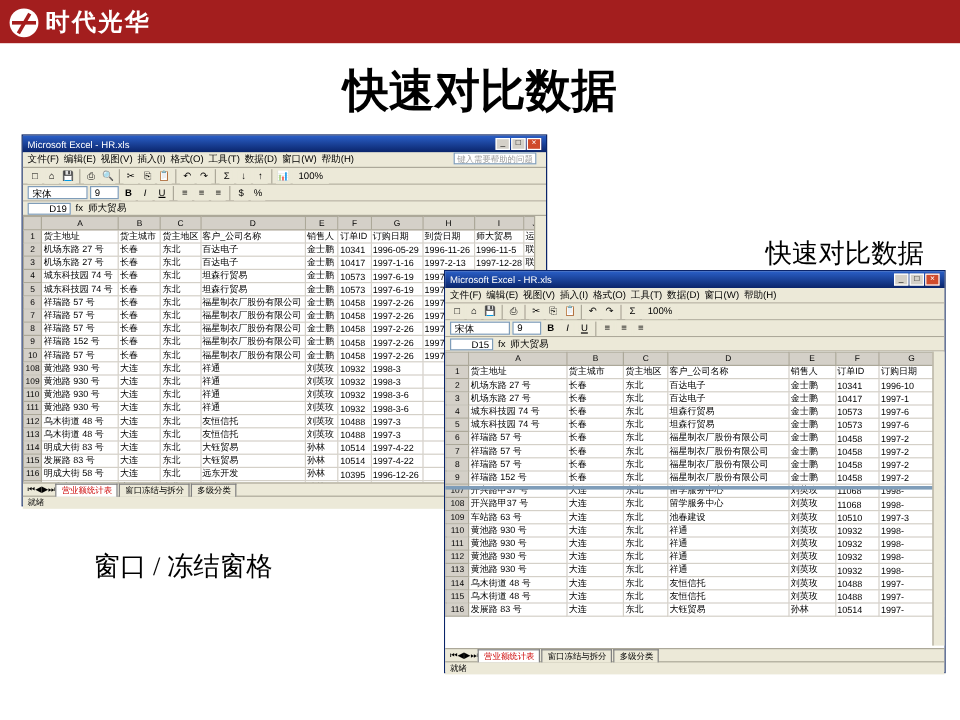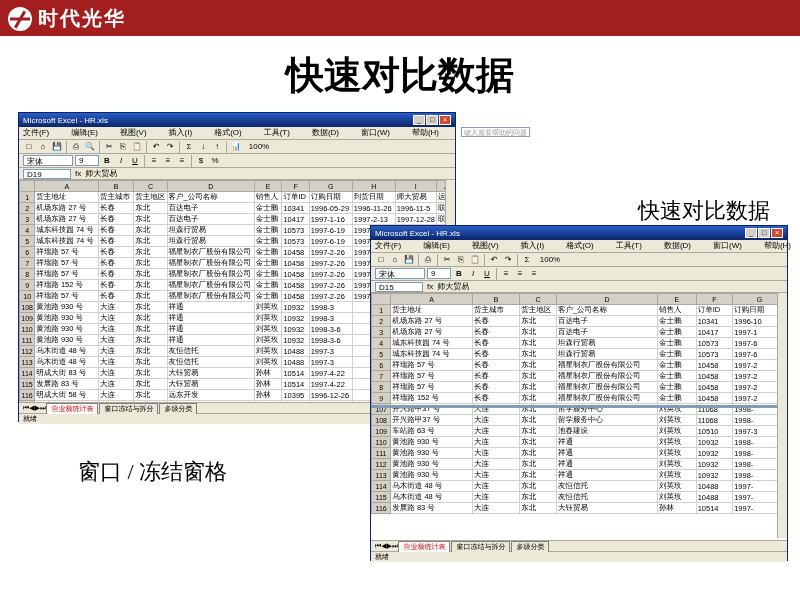--- a/index.html
+++ b/index.html
@@ -13,30 +13,30 @@
 .annotation{position:absolute;font-size:22px}
 .ann-right{right:30px;top:196px}
 .ann-left{left:78px;top:457px}
 .excel{position:absolute;border:1px solid #0a246a;background:#ece9d8;font-family:Liberation Sans, sans-serif;font-size:9px}
 .excel1{left:18px;top:112px;width:438px;height:310px}
 .excel2{left:370px;top:225px;width:418px;height:336px}
 .titlebar{background:linear-gradient(#2a5fc7,#0a246a);height:14px;display:flex;align-items:center;padding:0 4px;color:#fff;font-size:8px}
 .titlebar-text{flex:1}
 .winbtn{width:12px;height:10px;background:#d4d0c8;border:1px solid #fff;margin-left:1px;font-size:7px;text-align:center;line-height:8px;color:#000}
 .menubar{background:#ece9d8;height:13px;display:flex;padding:0 4px;font-size:8px;border-bottom:1px solid #aca899}
-.menubar span{margin-right:22px;white-space:nowrap}
+.menubar span{margin-right:4px;white-space:nowrap}
 .menubar .help-input{margin-left:auto;font-size:7px;color:#999;border:1px solid #7f9db9;background:#fff;padding:0 2px;height:10px}
 .toolbar{background:#ece9d8;height:14px;display:flex;align-items:center;padding:0 4px;gap:2px;border-bottom:1px solid #aca899}
 .tbtn{width:12px;height:12px;background:#ece9d8;border:1px solid #ece9d8;font-size:8px;text-align:center;line-height:10px}
 .tsep{width:1px;height:12px;background:#aca899;margin:0 1px}
 .fontbar{background:#ece9d8;height:14px;display:flex;align-items:center;padding:0 4px;gap:2px;border-bottom:1px solid #aca899}
 .fontname{border:1px solid #7f9db9;background:#fff;height:11px;padding:0 3px;font-size:8px;width:50px}
 .fontsize{border:1px solid #7f9db9;background:#fff;height:11px;padding:0 3px;font-size:8px;width:24px}
 .cellref{background:#ece9d8;height:12px;display:flex;align-items:center;padding:0 4px;border-bottom:1px solid #aca899}
-.cellname{border:1px solid #7f9db9;background:#fff;height:10px;padding:0 3px;font-size:8px;width:48px}
+.cellname{border:1px solid #7f9db9;background:#fff;height:10px;padding:0 17px;font-size:8px;width:32px}
 .cellfx{margin:0 4px;font-size:8px}
 .cellval{font-size:8px}
 .grid{background:#fff;overflow:hidden}
 .grid table{border-collapse:collapse;font-size:8px;width:100%}
 .grid th{background:#d4d0c8;border:1px solid #aca899;font-weight:normal;padding:0 1px;height:11px;text-align:center;font-size:7px}
 .grid td{border:1px solid #d4d0c8;padding:0 1px;height:10px;white-space:nowrap;overflow:hidden;font-size:7.5px}
 .grid .rownum{background:#d4d0c8;border:1px solid #aca899;text-align:center;width:18px;font-size:7px}
 .grid .colA{width:76px}
 .grid .colB{width:44px}
 .grid .colC{width:34px}

